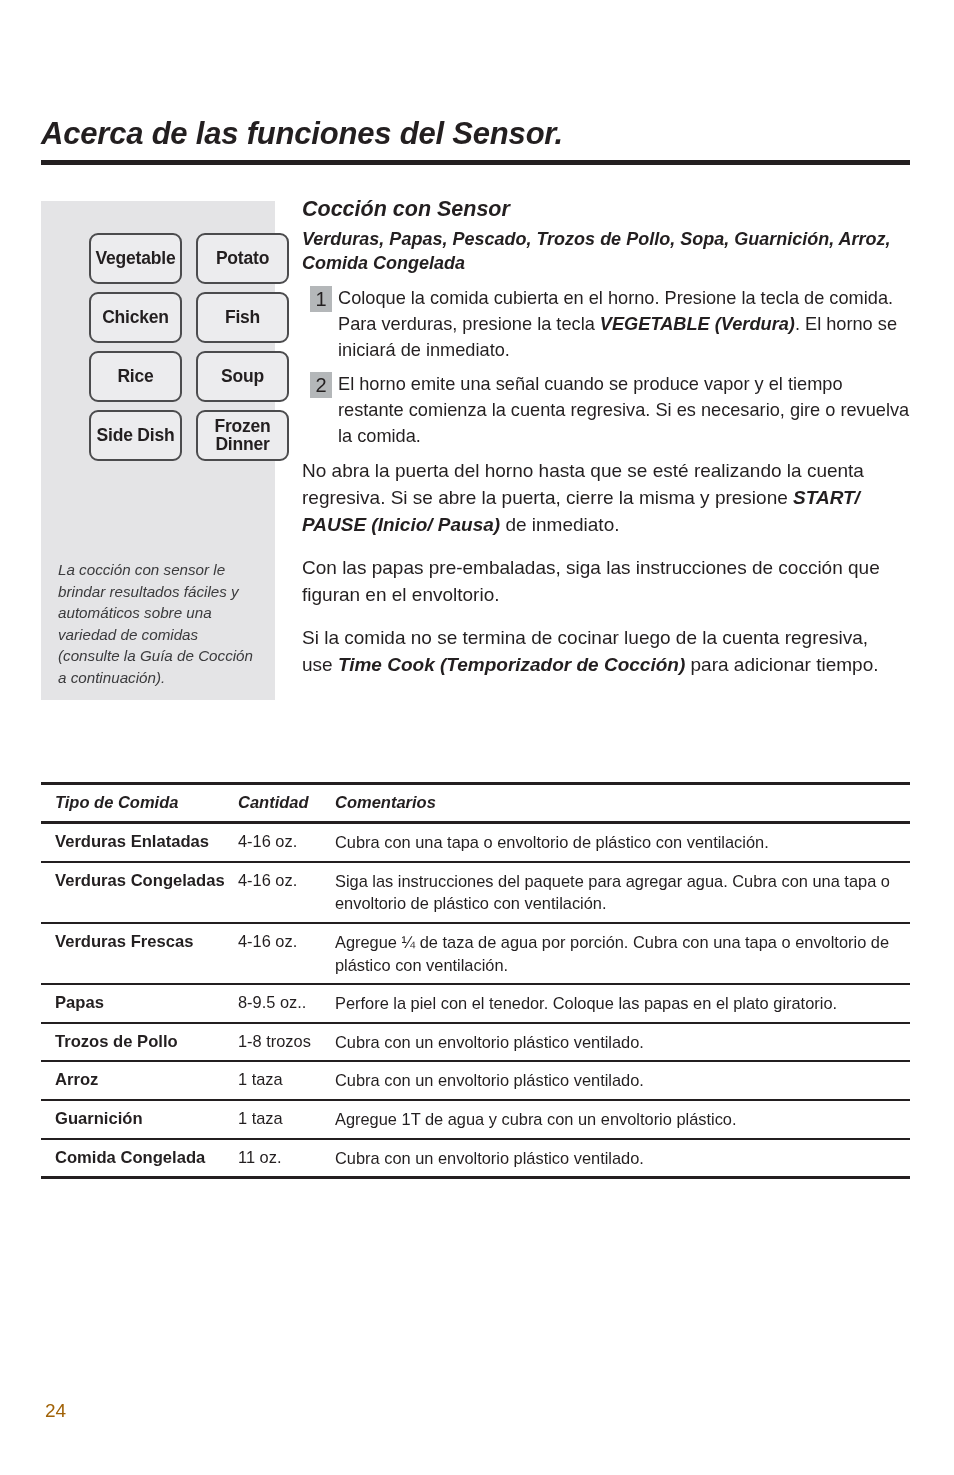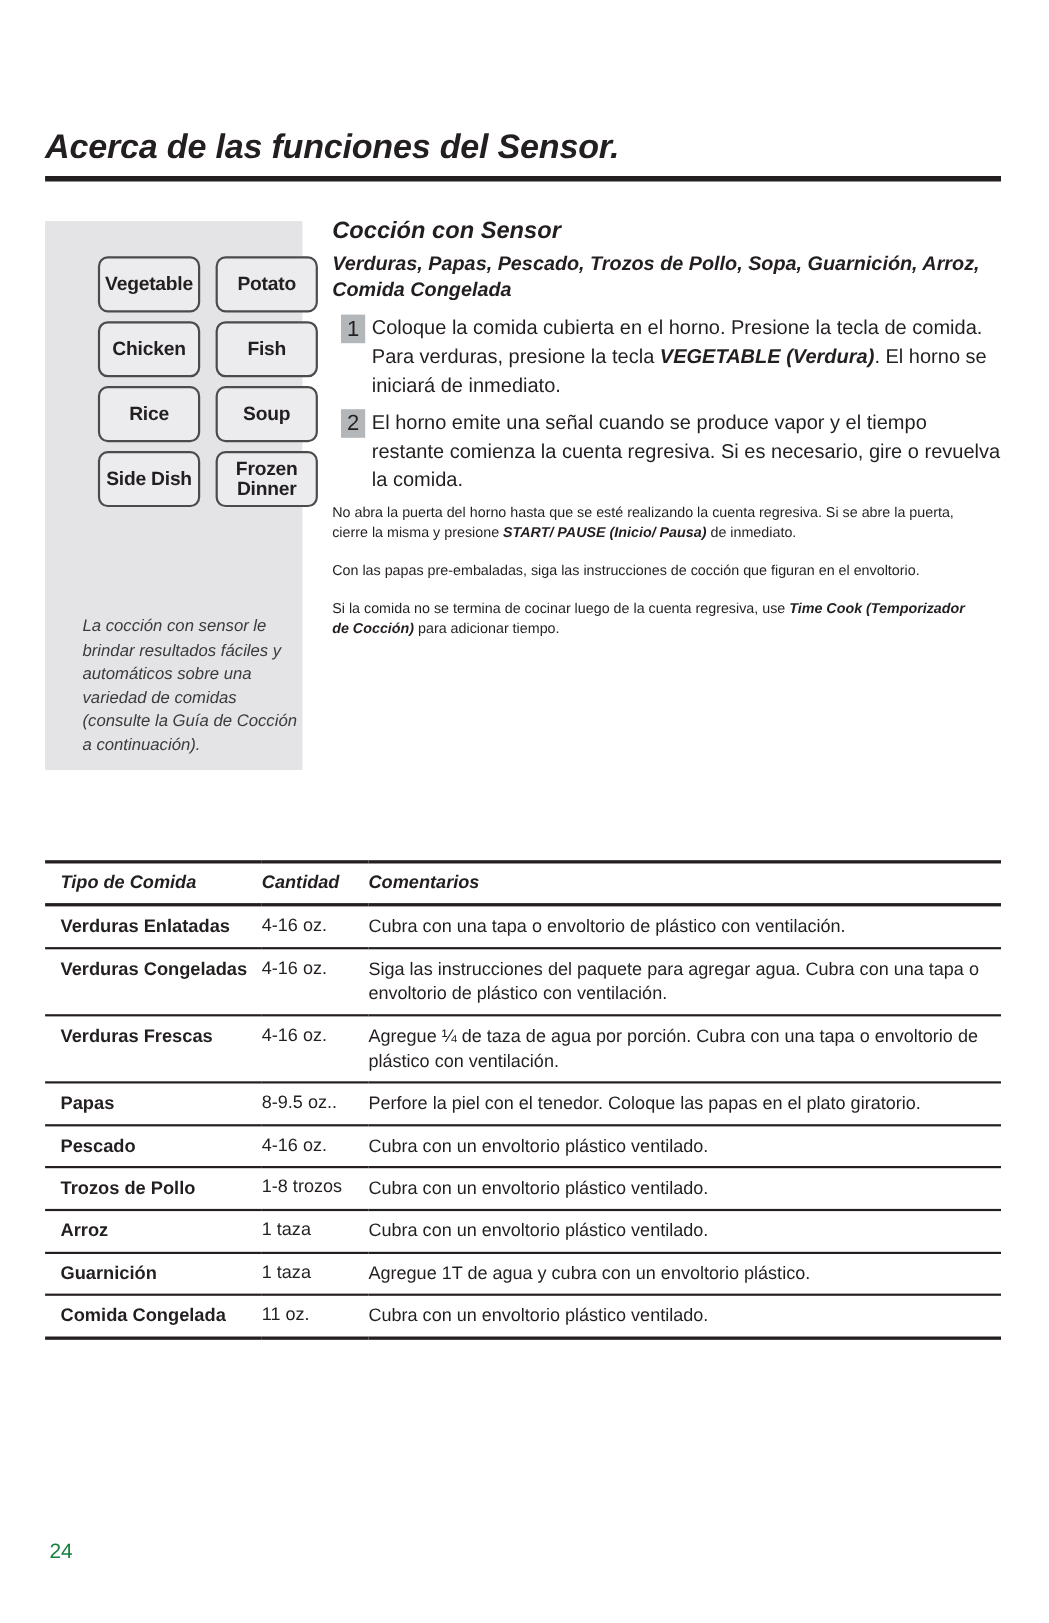--- a/index.html
+++ b/index.html
@@ -87,21 +87,20 @@
 
   .side-caption {
     position: absolute;
     left: 17px;
     top: 358px;
     width: 205px;
     font-style: italic;
     font-size: 15.2px;
     line-height: 1.42;
     color: #3b3b3d;
-    margin-left: 17px;
   }
 
   
   .main-col {
     position: absolute;
     left: 302px;
     top: 197px;
     width: 608px;
   }
   .h-sec {
@@ -135,21 +134,21 @@
     background: #b4b7b9;
     color: #231f20;
     font-size: 20px;
     font-weight: normal;
     display: flex;
     align-items: center;
     justify-content: center;
     line-height: 1;
   }
   p.body {
-    font-size: 13px;
+    font-size: 19px;
     line-height: 1.43;
     margin: 0 18px 16px 0;
   }
   p.body.tight { margin-bottom: 15px; }
   .bi { font-weight: bold; font-style: italic; }
   .h-mod {
     font-size: 18.6px;
     font-weight: bold;
     font-style: italic;
     line-height: 1.42;
@@ -203,21 +202,21 @@
     line-height: 1.38;
     padding-right: 14px;
   }
 
   
   .page-number {
     position: absolute;
     left: 45px;
     top: 1400px;
     font-size: 19px;
-    color: #15803d;
+    color: #a16207;
   }
 </style>
 </head>
 <body>
 
 <div class="page">
 
   <div class="title-block">
     <div class="page-title">Acerca de las funciones del Sensor.</div>
     <div class="title-rule"></div>
@@ -299,25 +298,20 @@
         <td class="col-food cell-food">Verduras Frescas</td>
         <td class="col-qty cell-qty">4-16 oz.</td>
         <td class="col-com cell-com">Agregue ¼ de taza de agua por porción. Cubra con una tapa o envoltorio de plástico con ventilación.</td>
       </tr>
       <tr>
         <td class="col-food cell-food">Papas</td>
         <td class="col-qty cell-qty">8-9.5 oz..</td>
         <td class="col-com cell-com">Perfore la piel con el tenedor. Coloque las papas en el plato giratorio.</td>
       </tr>
       <tr>
-        <td class="col-food cell-food">Pescado</td>
-        <td class="col-qty cell-qty">4-16 oz.</td>
-        <td class="col-com cell-com">Cubra con un envoltorio plástico ventilado.</td>
-      </tr>
-      <tr>
         <td class="col-food cell-food">Trozos de Pollo</td>
         <td class="col-qty cell-qty">1-8 trozos</td>
         <td class="col-com cell-com">Cubra con un envoltorio plástico ventilado.</td>
       </tr>
       <tr>
         <td class="col-food cell-food">Arroz</td>
         <td class="col-qty cell-qty">1 taza</td>
         <td class="col-com cell-com">Cubra con un envoltorio plástico ventilado.</td>
       </tr>
       <tr>

